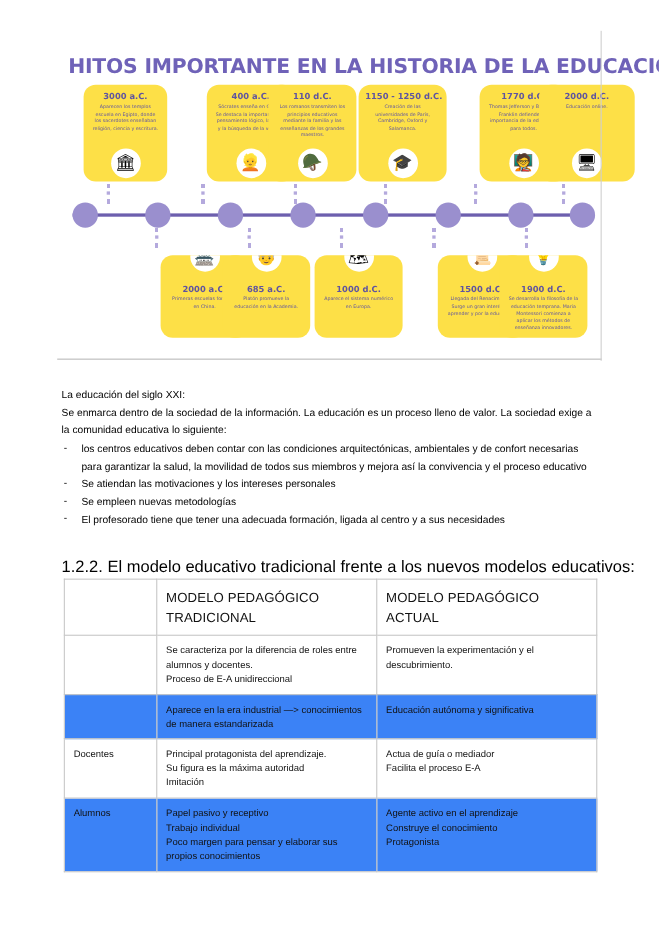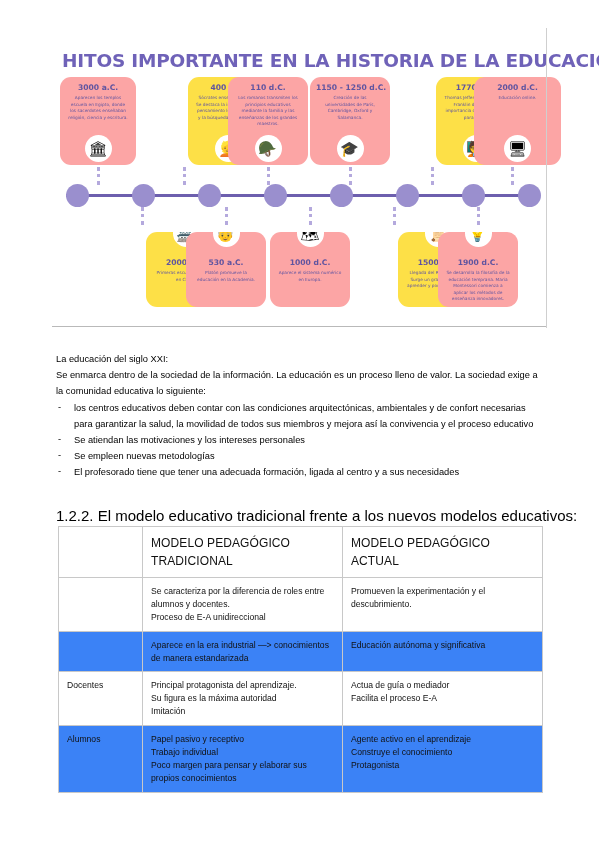--- a/index.html
+++ b/index.html
@@ -73,21 +73,21 @@
   }
 
   
   .card {
     position: absolute;
     border-radius: 11px;
     padding: 7px 6px 4px 6px;
     text-align: center;
     overflow: hidden;
   }
-  .card.light { background: #fca5a5; }
+  .card.light { background: #fde047; margin-left: 16px; }
   .card.dark  { background: #fde047; margin-left: 44px; }
 
   .card-top { width: 72px; height: 88px; top: 0; }
   .card-bot { width: 80px; height: 75px; top: 155px; }
 
   .card-year {
     font-size: 7.6px;
     font-weight: bold;
     color: #5f54a0;
     font-family: "DejaVu Sans", sans-serif;
@@ -273,21 +273,21 @@
           </div>
         </div>
       <div id="bottom-cards">
           <div class="card card-bot dark" style="left: 50px;">
             <div class="icon-circle">🏯</div>
             <div class="card-year">2000 a.C.</div>
             <div class="card-desc">Primeras escuelas formales en China.</div>
           </div>
           <div class="card card-bot light" style="left: 134px;">
             <div class="icon-circle">👴</div>
-            <div class="card-year">530 a.C.</div>
+            <div class="card-year">685 a.C.</div>
             <div class="card-desc">Platón promueve la educación en la Academia.</div>
           </div>
           <div class="card card-bot light" style="left: 218px;">
             <div class="icon-circle">🗺</div>
             <div class="card-year">1000 d.C.</div>
             <div class="card-desc">Aparece el sistema numérico en Europa.</div>
           </div>
           <div class="card card-bot dark" style="left: 302px;">
             <div class="icon-circle">📜</div>
             <div class="card-year">1500 d.C.</div>

